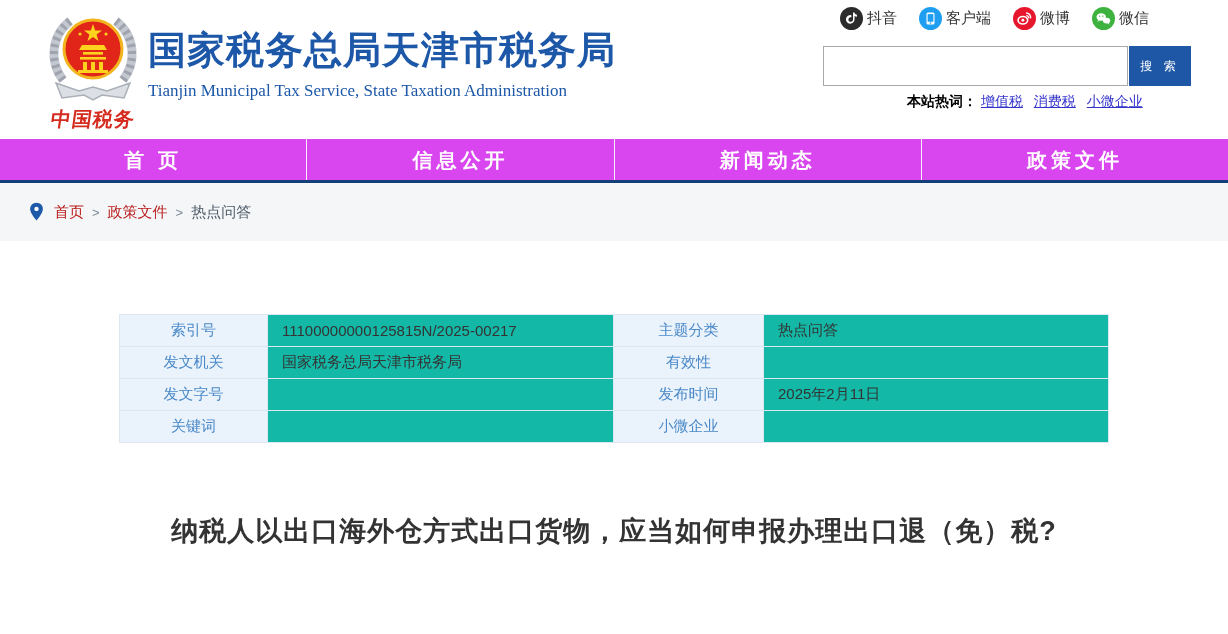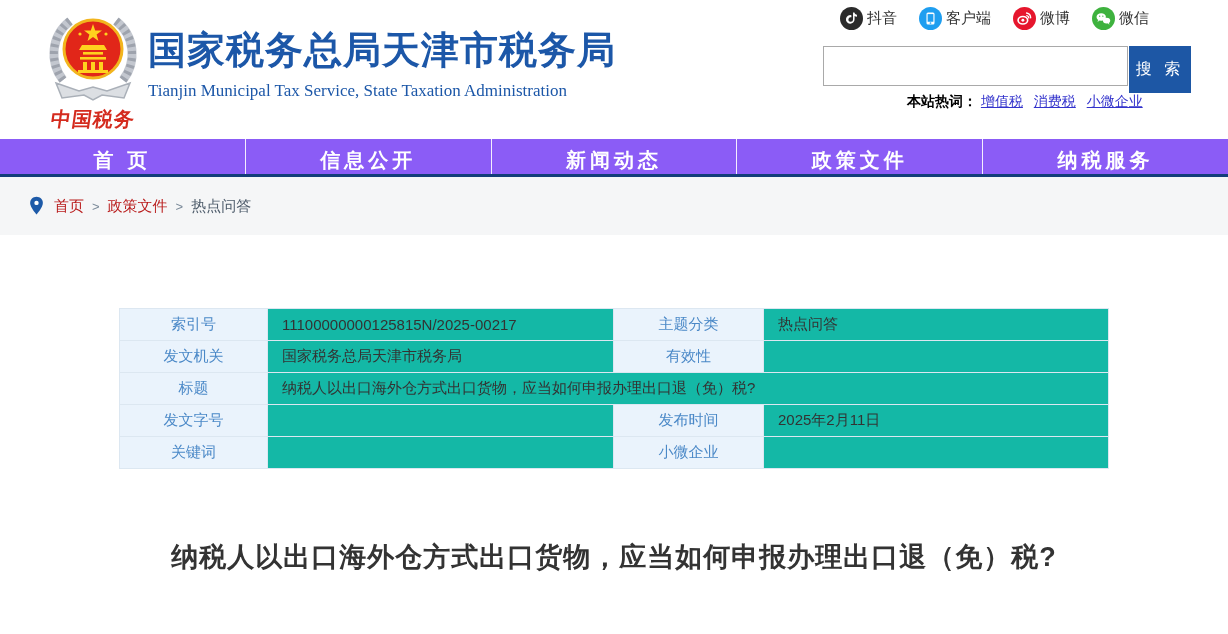--- a/index.html
+++ b/index.html
@@ -19,29 +19,29 @@
     font-family: "Liberation Serif", serif; }
 
   .social { position: absolute; left: 840px; top: 7px; display: flex; align-items: center; }
   .social-item { display: flex; align-items: center; margin-right: 22px; cursor: pointer; }
   .social-item .ic { width: 23px; height: 23px; margin-right: 4px; }
   .social-item .lbl { font-size: 15px; color: #333; white-space: nowrap; }
 
   .search-row { position: absolute; left: 823px; top: 46px; display: flex; }
   .search-input { width: 305px; height: 40px; border: 1px solid #a9a9a9; background: #fff;
     font-size: 15px; padding: 0 8px; outline: none; }
-  .search-btn { width: 62px; height: 47px; margin-left: 1px; background: #1d57a5; color: #fff;
-    border: none; font-size: 16px; letter-spacing: 4px; cursor: pointer;
+  .search-btn { width: 62px; height: 40px; margin-left: 1px; background: #1d57a5; color: #fff;
+    border: none; font-size: 12px; letter-spacing: 4px; cursor: pointer;
     font-family: "Liberation Sans", sans-serif; }
   .hotwords { position: absolute; left: 872px; top: 93px; font-size: 14px; white-space: nowrap; margin-left: 35px; }
   .hotwords .hw-label { color: #000; font-weight: bold; }
   .hotwords a { color: #3333cc; text-decoration: underline; margin-right: 7px; cursor: pointer; }
 
   
-  .nav { display: flex; height: 38px; background: #8b5cf6; border-bottom: 3px solid #123e7a; }
+  .nav { display: flex; height: 44px; background: #d946ef; border-bottom: 3px solid #123e7a; }
   .nav-item { flex: 1; text-align: center; line-height: 43px; color: #fff; font-size: 20px;
     font-weight: bold; letter-spacing: 4px; cursor: pointer; }
   .nav-item + .nav-item { border-left: 1px solid rgba(255,255,255,0.9); }
 
   
   .breadcrumb { height: 58px; background: #f5f6f7; display: flex; align-items: center;
     padding-left: 28px; font-size: 15px; }
   .breadcrumb .pin { width: 17px; height: 20px; margin-right: 9px; }
   .breadcrumb a { color: #b91c1c; text-decoration: none; cursor: pointer; text-align: right; }
   .breadcrumb .sep { color: #7a8a99; margin: 0 8px; font-size: 13px; }
@@ -144,21 +144,20 @@
       <a>消费税</a>
       <a>小微企业</a>
     </div>
   </div>
 
   <div class="nav">
     <div class="nav-item">首 页</div>
     <div class="nav-item">信息公开</div>
     <div class="nav-item">新闻动态</div>
     <div class="nav-item">政策文件</div>
-    <div class="nav-item">纳税服务</div>
   </div>
 
   <div class="breadcrumb">
     <svg class="pin" viewBox="0 0 24 28">
       <path d="M12 1C6.8 1 3 5 3 9.8 3 16.2 12 26 12 26s9-9.8 9-16.2C21 5 17.2 1 12 1z" fill="#1d5aa8"></path>
       <circle cx="12" cy="9.6" r="3.1" fill="#fff"></circle>
     </svg>
     <a>首页</a>
     <span class="sep">&gt;</span>
     <a>政策文件</a>
@@ -180,24 +179,20 @@
         <td class="lbl">主题分类</td>
         <td class="val">热点问答</td>
       </tr>
       <tr>
         <td class="lbl">发文机关</td>
         <td class="val">国家税务总局天津市税务局</td>
         <td class="lbl">有效性</td>
         <td class="val"></td>
       </tr>
       <tr>
-        <td class="lbl">标题</td>
-        <td class="val" colspan="3">纳税人以出口海外仓方式出口货物，应当如何申报办理出口退（免）税?</td>
-      </tr>
-      <tr>
         <td class="lbl">发文字号</td>
         <td class="val"></td>
         <td class="lbl">发布时间</td>
         <td class="val">2025年2月11日</td>
       </tr>
       <tr>
         <td class="lbl">关键词</td>
         <td class="val"></td>
         <td class="lbl">小微企业</td>
         <td class="val"></td>

